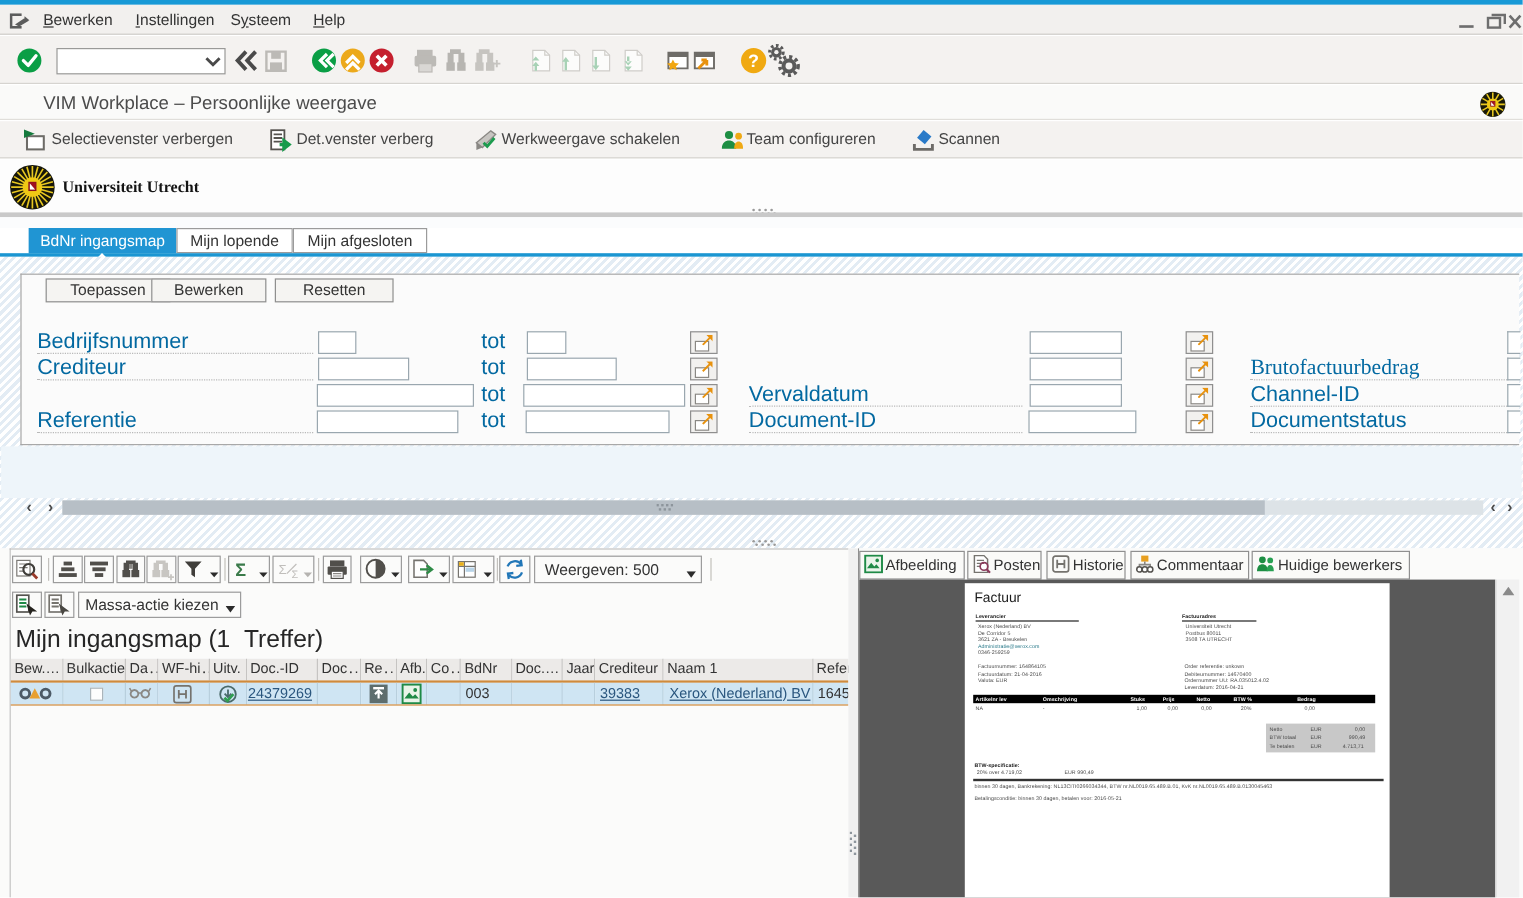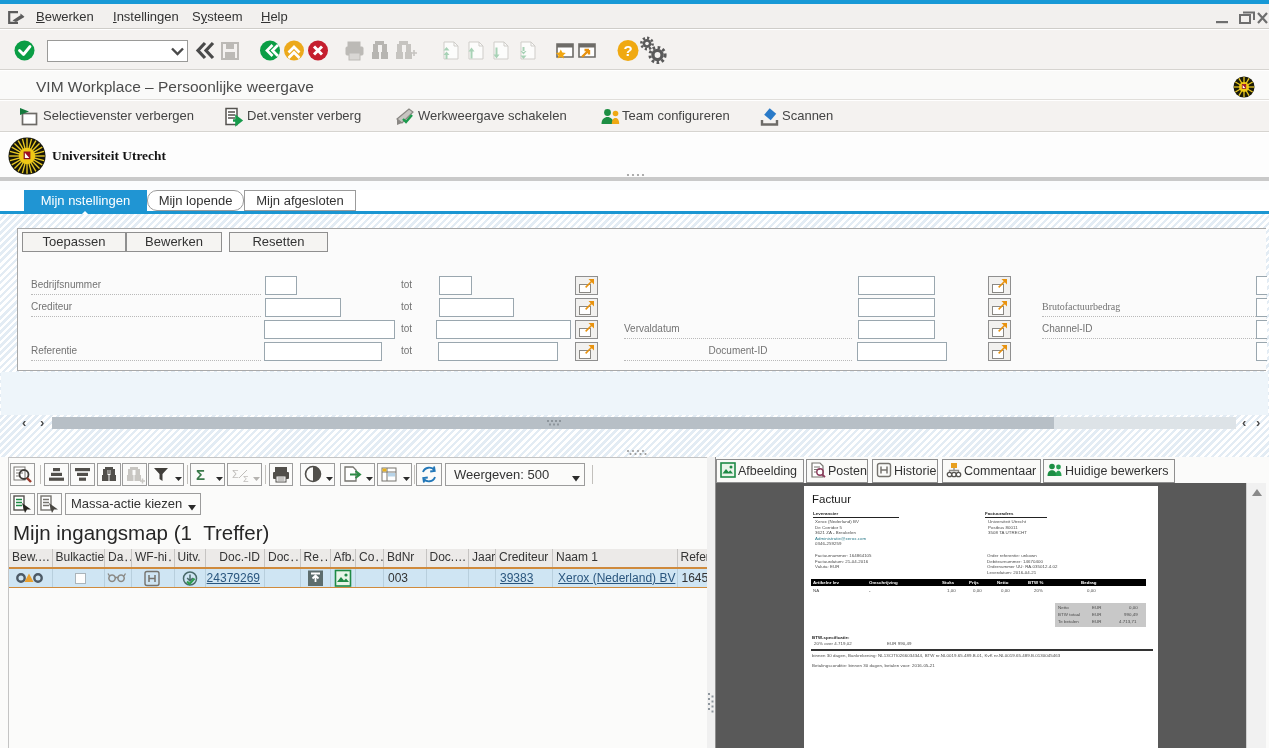--- a/index.html
+++ b/index.html
@@ -26,21 +26,21 @@
 .tab { position:absolute; top:0; height:21px; line-height:20px; text-align:center; font-size:13px; border:1px solid #9b9b9b; background:#fff; color:#333; }
 .tab.active { background:#2095d3; color:#fff; border-color:#2095d3; }
 #tabrule { left:0; top:211px; width:1269px; height:3px; background:#1b96d2; }
 #notch { left:80px; top:213px; width:10px; height:10px; background:#fff; border-right:2px solid #1b96d2; border-bottom:2px solid #1b96d2; transform:rotate(45deg); }
 
 
 #selarea { left:0; top:214px; width:1269px; height:243px;
   background:repeating-linear-gradient(135deg, #ffffff 0 2.5px, #e3ecf4 2.5px 5px); }
 #selpanel { position:absolute; left:17px; top:14px; width:1249px; height:143px; background:#fbfbfb; border:1px solid #a8a8a8; border-right:none; }
 .sbtn { position:absolute; top:3px; height:20px; background:#f5f4f2; border:1px solid #8f8f8f; text-align:center; line-height:18px; font-size:13px; color:#333; }
-.flabel { position:absolute; height:19px; font-size:10px; color:#737373; border-bottom:1px dotted #b9b9b9; line-height:17px; }
+.flabel { position:absolute; height:19px; font-size:18px; color:#0369a1; border-bottom:1px dotted #b9b9b9; line-height:17px; }
 .finput { position:absolute; height:19px; background:#fff; border:1px solid #9aa7af; }
 .msbtn { position:absolute; width:23px; height:19px; background:#f2f1ef; border:1px solid #8f8f8f; }
 .msbtn::before { content:""; position:absolute; left:3px; top:7px; width:10px; height:7px; border:1px solid #8a8884; background:#fff; }
 .msbtn::after { content:""; position:absolute; left:8px; top:2px; width:10px; height:10px; background:#e8920e;
   clip-path:polygon(100% 0, 100% 55%, 78% 33%, 22% 89%, 11% 78%, 67% 22%, 45% 0); }
 .scrollarrow { position:absolute; font-size:13px; color:#4a4a4a; font-weight:bold; line-height:14px; }
 #belowpanel { position:absolute; left:1px; top:158px; width:1267px; height:43px; background:#eef5fa; }
 #hscroll { position:absolute; left:0; top:201px; width:1269px; height:16px; }
 #hthumb { position:absolute; left:52px; top:2px; width:1002px; height:12px; background:#b7bfc6; }
 #htrack { position:absolute; left:52px; top:2px; width:1184px; height:12px; background:#dde3e7; }
@@ -275,30 +275,30 @@
       <circle cx="17" cy="2" r="1.1"></circle>
       <circle cx="4.5" cy="5" r="1.1"></circle>
       <circle cx="9.5" cy="5" r="1.1"></circle>
       <circle cx="14.5" cy="5" r="1.1"></circle>
       <circle cx="19.5" cy="5" r="1.1"></circle>
     </g>
 </svg>
 <div class="abs" id="grayrule"></div>
 <div class="abs" id="whiteband"></div>
 <div class="abs" id="tabs">
-  <div class="tab active" style="left:24px; width:123px;">Mijn nstellingen</div>
-  <div class="tab" style="left:147px; width:97px;border-radius:10px;">Mijn lopende</div>
+  <div class="tab active" style="left:24px; width:123px;">BdNr ingangsmap</div>
+  <div class="tab" style="left:147px; width:97px;">Mijn lopende</div>
   <div class="tab" style="left:244px; width:112px;">Mijn afgesloten</div>
 </div>
 <div class="abs" id="tabrule"></div>
 <div class="abs" id="notch"></div>
 
 <div class="abs" id="selarea">
   <div id="selpanel">
-    <div class="sbtn" style="left:4px; width:104px;">Toepassen</div>
+    <div class="sbtn" style="left:20px; width:104px;">Toepassen</div>
     <div class="sbtn" style="left:108px; width:96px;">Bewerken</div>
     <div class="sbtn" style="left:211px; width:99px;">Resetten</div>
 
     <div class="flabel" style="left:13px; top:47px; width:230px;">Bedrijfsnummer</div>
     <div class="flabel" style="left:13px; top:69px; width:230px;">Crediteur</div>
     <div class="flabel" style="left:13px; top:113px; width:230px;">Referentie</div>
     <div class="finput" style="left:247px; top:47px; width:32px;"></div>
     <div class="finput" style="left:247px; top:69px; width:76px;"></div>
     <div class="finput" style="left:246px; top:91px; width:131px;"></div>
     <div class="finput" style="left:246px; top:113px; width:118px;"></div>
@@ -309,32 +309,33 @@
     <div class="finput" style="left:421px; top:47px; width:33px;"></div>
     <div class="finput" style="left:421px; top:69px; width:75px;"></div>
     <div class="finput" style="left:418px; top:91px; width:135px;"></div>
     <div class="finput" style="left:420px; top:113px; width:120px;"></div>
     <div class="msbtn" style="left:557px; top:47px;"></div>
     <div class="msbtn" style="left:557px; top:69px;"></div>
     <div class="msbtn" style="left:557px; top:91px;"></div>
     <div class="msbtn" style="left:557px; top:113px;"></div>
 
     <div class="flabel" style="left:606px; top:91px; width:228px;">Vervaldatum</div>
-    <div class="flabel" style="left:606px; top:113px; width:228px;text-align:center;">Document-ID</div>
+    <div class="flabel" style="left:606px; top:113px; width:228px;">Document-ID</div>
     <div class="finput" style="left:840px; top:47px; width:77px;"></div>
     <div class="finput" style="left:840px; top:69px; width:77px;"></div>
     <div class="finput" style="left:840px; top:91px; width:77px;"></div>
     <div class="finput" style="left:839px; top:113px; width:90px;"></div>
     <div class="msbtn" style="left:970px; top:47px;"></div>
     <div class="msbtn" style="left:970px; top:69px;"></div>
     <div class="msbtn" style="left:970px; top:91px;"></div>
     <div class="msbtn" style="left:970px; top:113px;"></div>
 
     <div class="flabel" style="left:1024px; top:69px; width:214px;font-family:Liberation Serif, serif;">Brutofactuurbedrag</div>
     <div class="flabel" style="left:1024px; top:91px; width:214px;">Channel-ID</div>
+    <div class="flabel" style="left:1024px; top:113px; width:214px;">Documentstatus</div>
     <div class="finput" style="left:1238px; top:47px; width:11px; border-right:none;"></div>
     <div class="finput" style="left:1238px; top:69px; width:11px; border-right:none;"></div>
     <div class="finput" style="left:1238px; top:91px; width:11px; border-right:none;"></div>
     <div class="finput" style="left:1238px; top:113px; width:11px; border-right:none;"></div>
   </div>
   <div id="belowpanel"></div>
   <div id="hscroll">
     <div class="scrollarrow" style="left:22px; top:1px;">‹</div>
     <div class="scrollarrow" style="left:40px; top:1px;">›</div>
     <div id="htrack"></div>
@@ -464,21 +465,21 @@
     <div style="position:absolute; left:56px; top:35px; width:136px; height:22px; border:1px solid #9c9c9c; background:#fbfbfa; font-size:13px; line-height:20px; padding-left:5px;">Massa-actie kiezen<svg style="position:absolute;right:4px;bottom:3px" width="8" height="6" viewBox="0 0 8 6">
           <path d="M0 0 h8 l-4 5.5 z" fill="#2b2b2b"></path>
         </svg></div>
     <div id="lefttitle">Mijn ingangsmap (1&nbsp;&nbsp;Treffer)</div>
     <div id="grid">
       <div class="gh" style="left:0px; width:43.5px;">Bew.…</div>
       <div class="gh" style="left:43.5px; width:52.5px;">Bulkactie</div>
       <div class="gh" style="left:96px; width:27px;">Da․.</div>
       <div class="gh" style="left:123px; width:42.5px;">WF-hi․.</div>
       <div class="gh" style="left:165.5px; width:31px;">Uitv.</div>
-      <div class="gh" style="left:196.5px; width:59.5px; text-align:right; padding-right:4px;">Doc.-ID</div>
+      <div class="gh" style="left:196.5px; width:59.5px; padding-right:4px;">Doc.-ID</div>
       <div class="gh" style="left:256px; width:35.5px;">Doc․.</div>
       <div class="gh" style="left:291.5px; width:30px;">Re․.</div>
       <div class="gh" style="left:321.5px; width:25.5px;">Afb.</div>
       <div class="gh" style="left:347px; width:28px;">Co․.</div>
       <div class="gh" style="left:375px; width:42.5px;">BdNr</div>
       <div class="gh" style="left:417.5px; width:42.5px;">Doc.…</div>
       <div class="gh" style="left:460px; width:27px;">Jaar</div>
       <div class="gh" style="left:487px; width:57px;">Crediteur</div>
       <div class="gh" style="left:544px; width:124.5px;">Naam 1</div>
       <div class="gh" style="left:668.5px; width:29.5px; border-right:none;">Refer</div>

